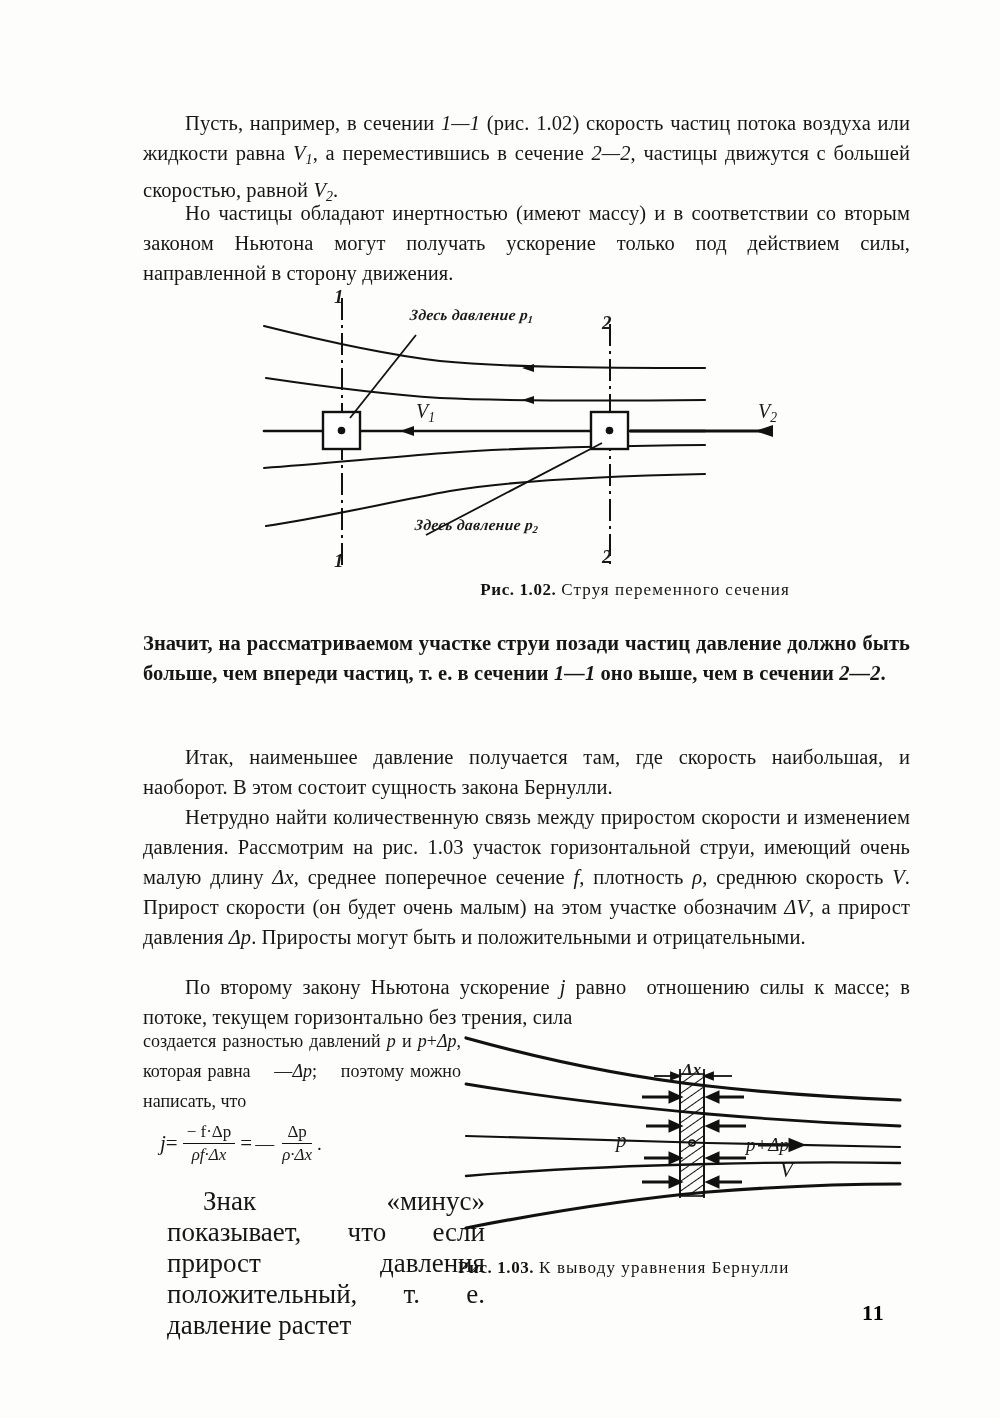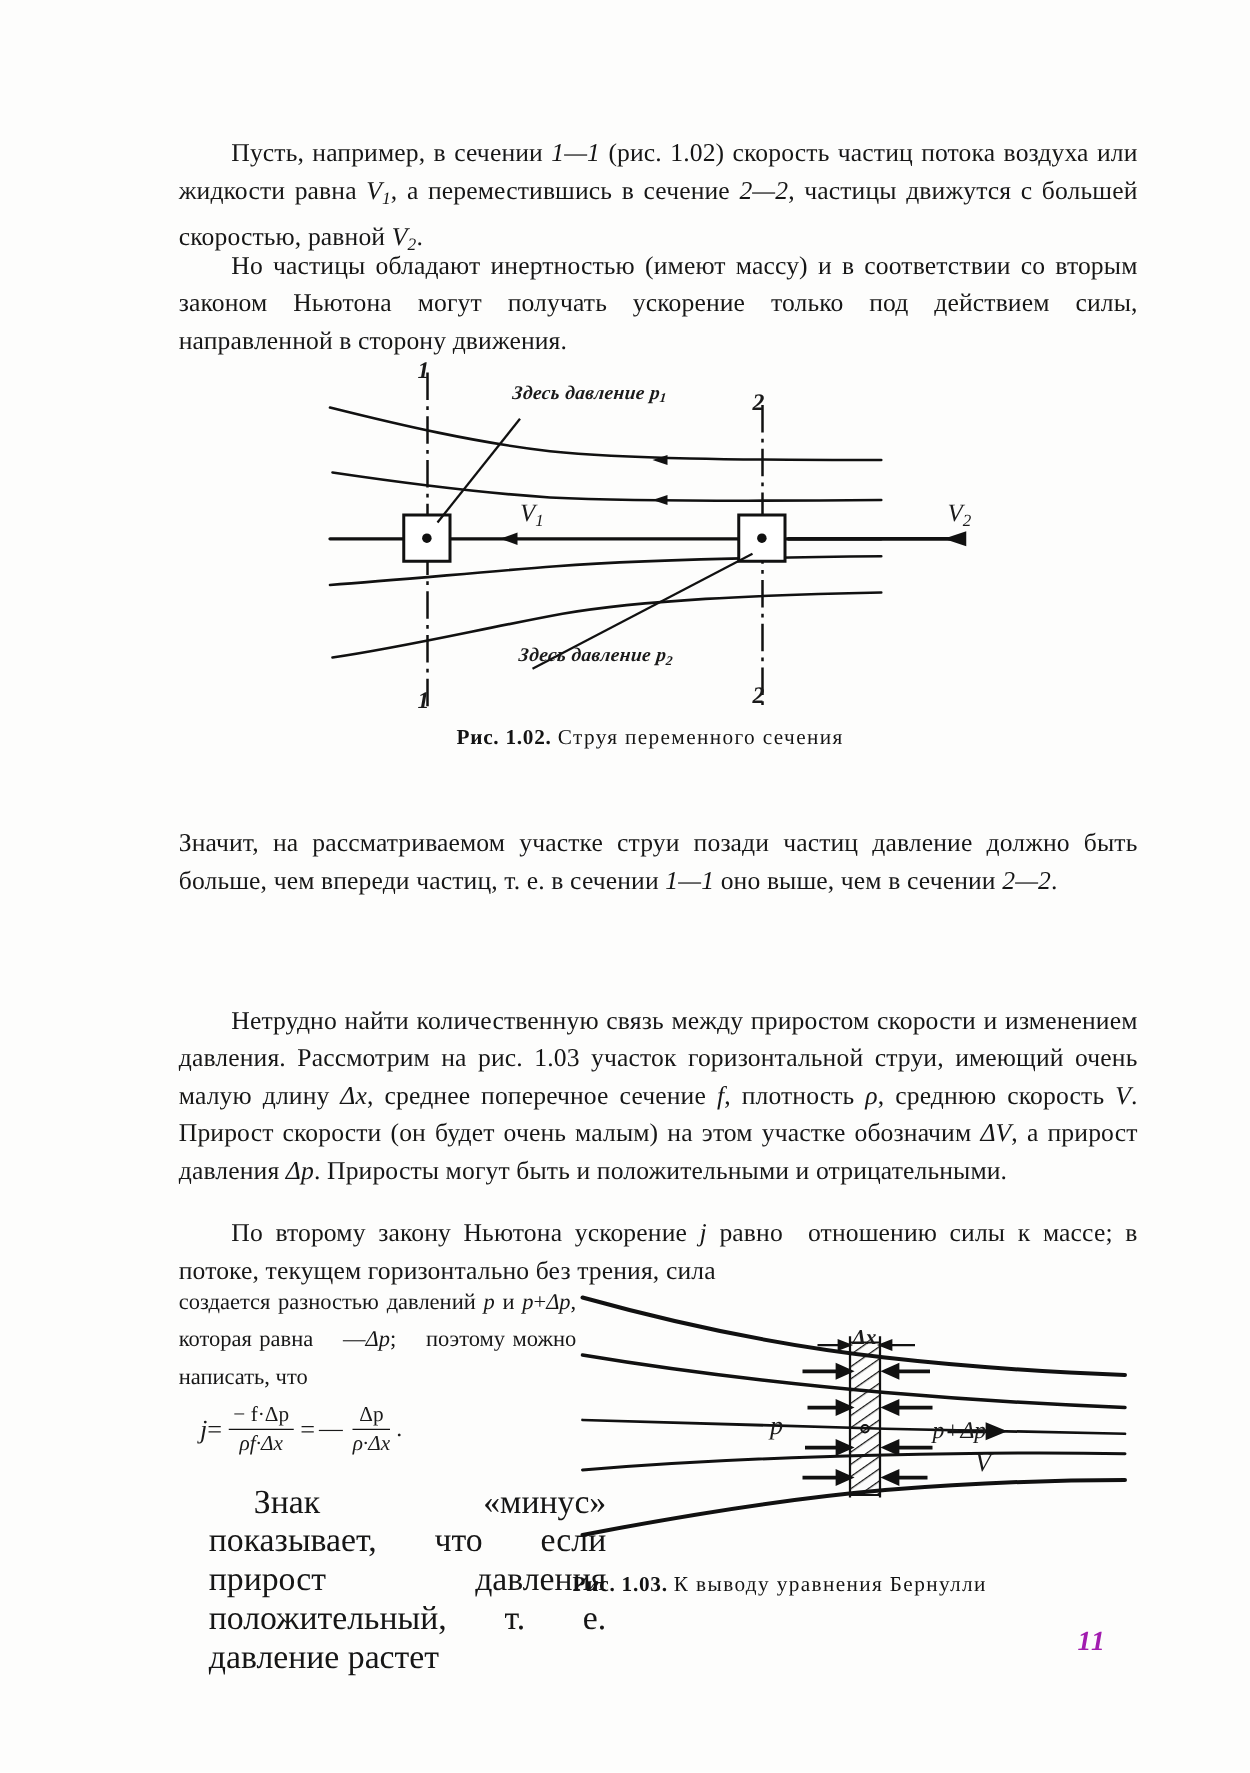--- a/index.html
+++ b/index.html
@@ -48,21 +48,21 @@
   #fig102 {
     position: absolute;
     left: 250px;
     top: 288px;
     width: 540px;
     height: 292px;
   }
   #fig102 svg { display: block; }
   .cap {
     position: absolute;
-    text-align: center;
+    text-align: right;
     font-size: 17px;
     font-weight: bold;
     letter-spacing: 0.6px;
     color: #131313;
   }
   .cap .capname { font-weight: bold; }
   .cap .captext { font-weight: normal; letter-spacing: 1.1px; }
 
   #cap102 {
     left: 250px;
@@ -150,23 +150,22 @@
     text-align: left;
   }
 
   
   #pageno {
     position: absolute;
     left: 862px;
     top: 1300px;
     font-size: 22px;
     font-weight: bold;
-    color: #a21caf;
+    color: #000000;
     letter-spacing: 1px;
-    font-style: italic;
   }
 
   
   .hw {
     font-family: "Liberation Serif", serif;
     font-style: italic;
     font-weight: bold;
   }
 </style>
 </head>
@@ -248,26 +247,31 @@
     <div class="hw" style="position:absolute;left:165px;top:228px;font-size:15.5px;letter-spacing:0.3px;transform:skewX(-6deg);">
       <span>Здесь давление p</span><span class="sub">2</span>
     </div>
   </div>
 
   <div class="cap" id="cap102">
     <span class="capname">Рис. 1.02.</span>
     <span class="captext">Струя переменного сечения</span>
   </div>
 
-  <div class="textcol" style="top:660px;">
+  <div class="textcol" style="top:628px;font-weight:bold;">
     <p class="para">
       Значит, на рассматриваемом участке струи позади частиц давление должно быть больше, чем впереди частиц, т. е. в сечении <i class="v">1—1</i> оно выше, чем в сечении <i class="v">2—2</i>.
     </p>
   </div>
 
+  <div class="textcol" style="top:742px;">
+    <p class="para indent">
+      Итак, наименьшее давление получается там, где скорость наибольшая, и наоборот. В этом состоит сущность закона Бернулли.
+    </p>
+  </div>
 
   <div class="textcol" style="top:802px;">
     <p class="para indent">
       Нетрудно найти количественную связь между приростом скорости и изменением давления. Рассмотрим на рис. 1.03 участок горизонтальной струи, имеющий очень малую длину <i class="v">Δx</i>, среднее поперечное сечение <i class="v">f</i>, плотность <i class="v">ρ</i>, среднюю скорость <i class="v">V</i>. Прирост скорости (он будет очень малым) на этом участке обозначим <i class="v">ΔV</i>, а прирост давления <i class="v">Δp</i>. Приросты могут быть и положительными и отрицательными.
     </p>
   </div>
 
   <div class="textcol" style="top:972px;">
     <p class="para indent">
       По второму закону Ньютона ускорение <i class="v">j</i> равно&nbsp; отношению силы к массе; в потоке, текущем горизонтально без трения, сила

